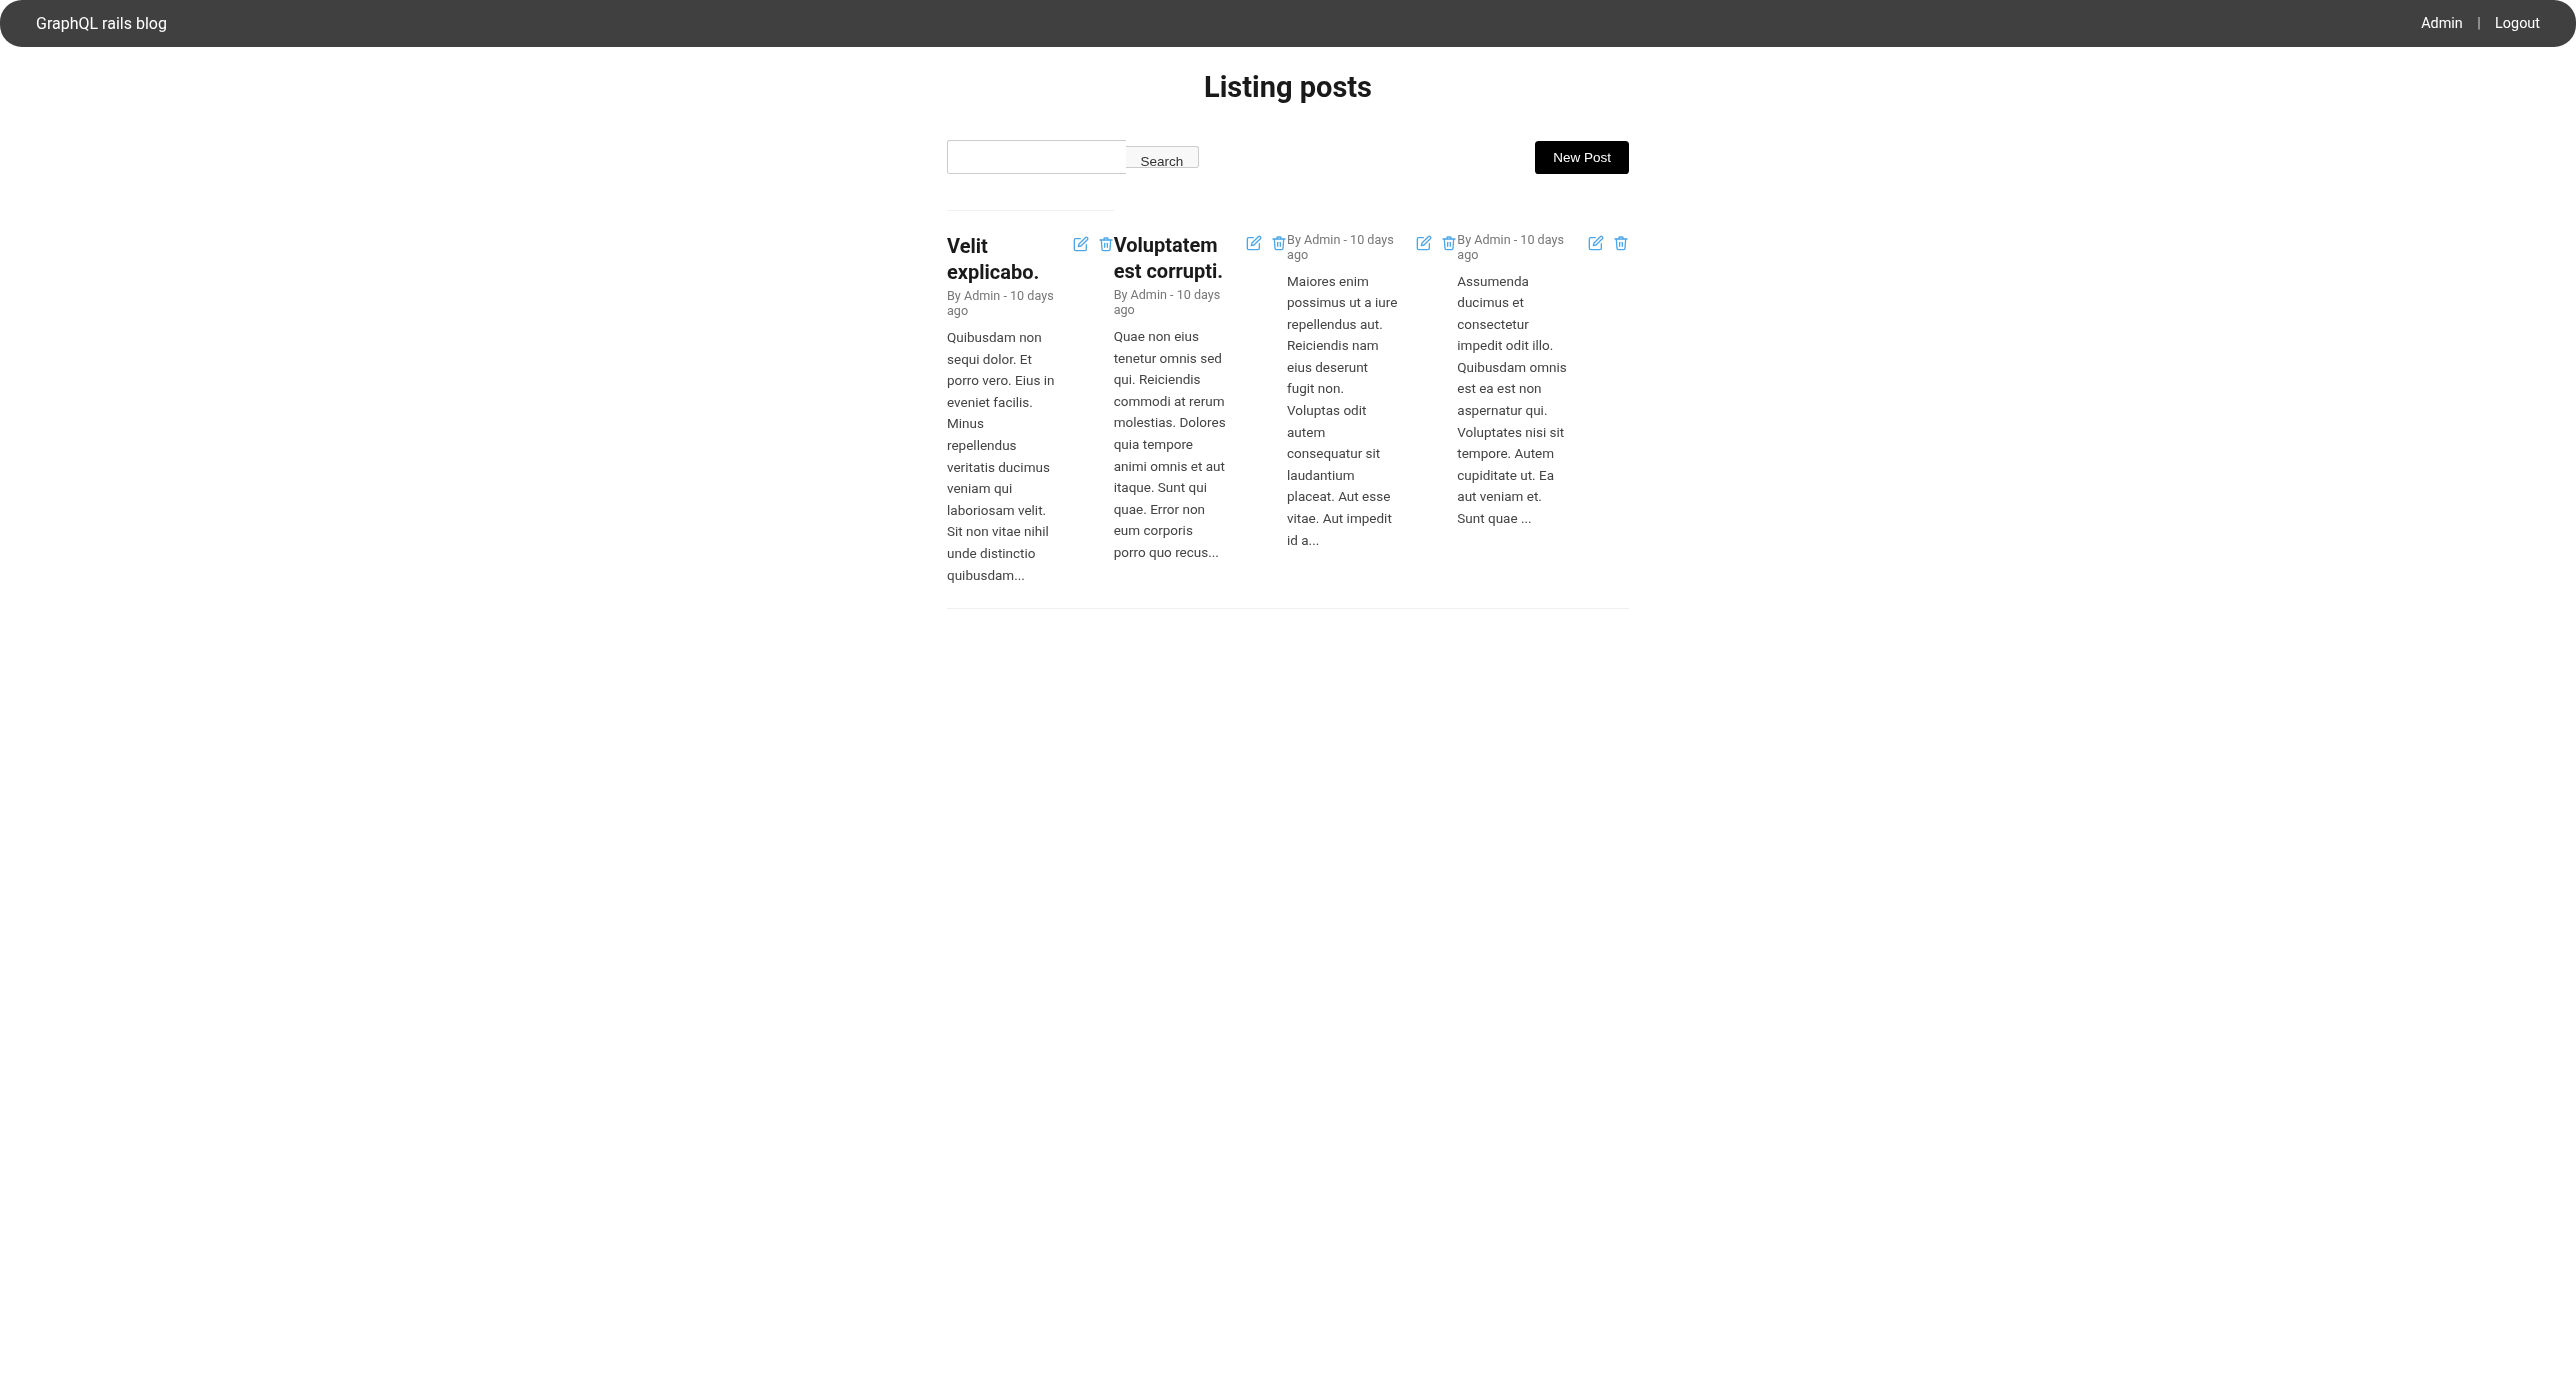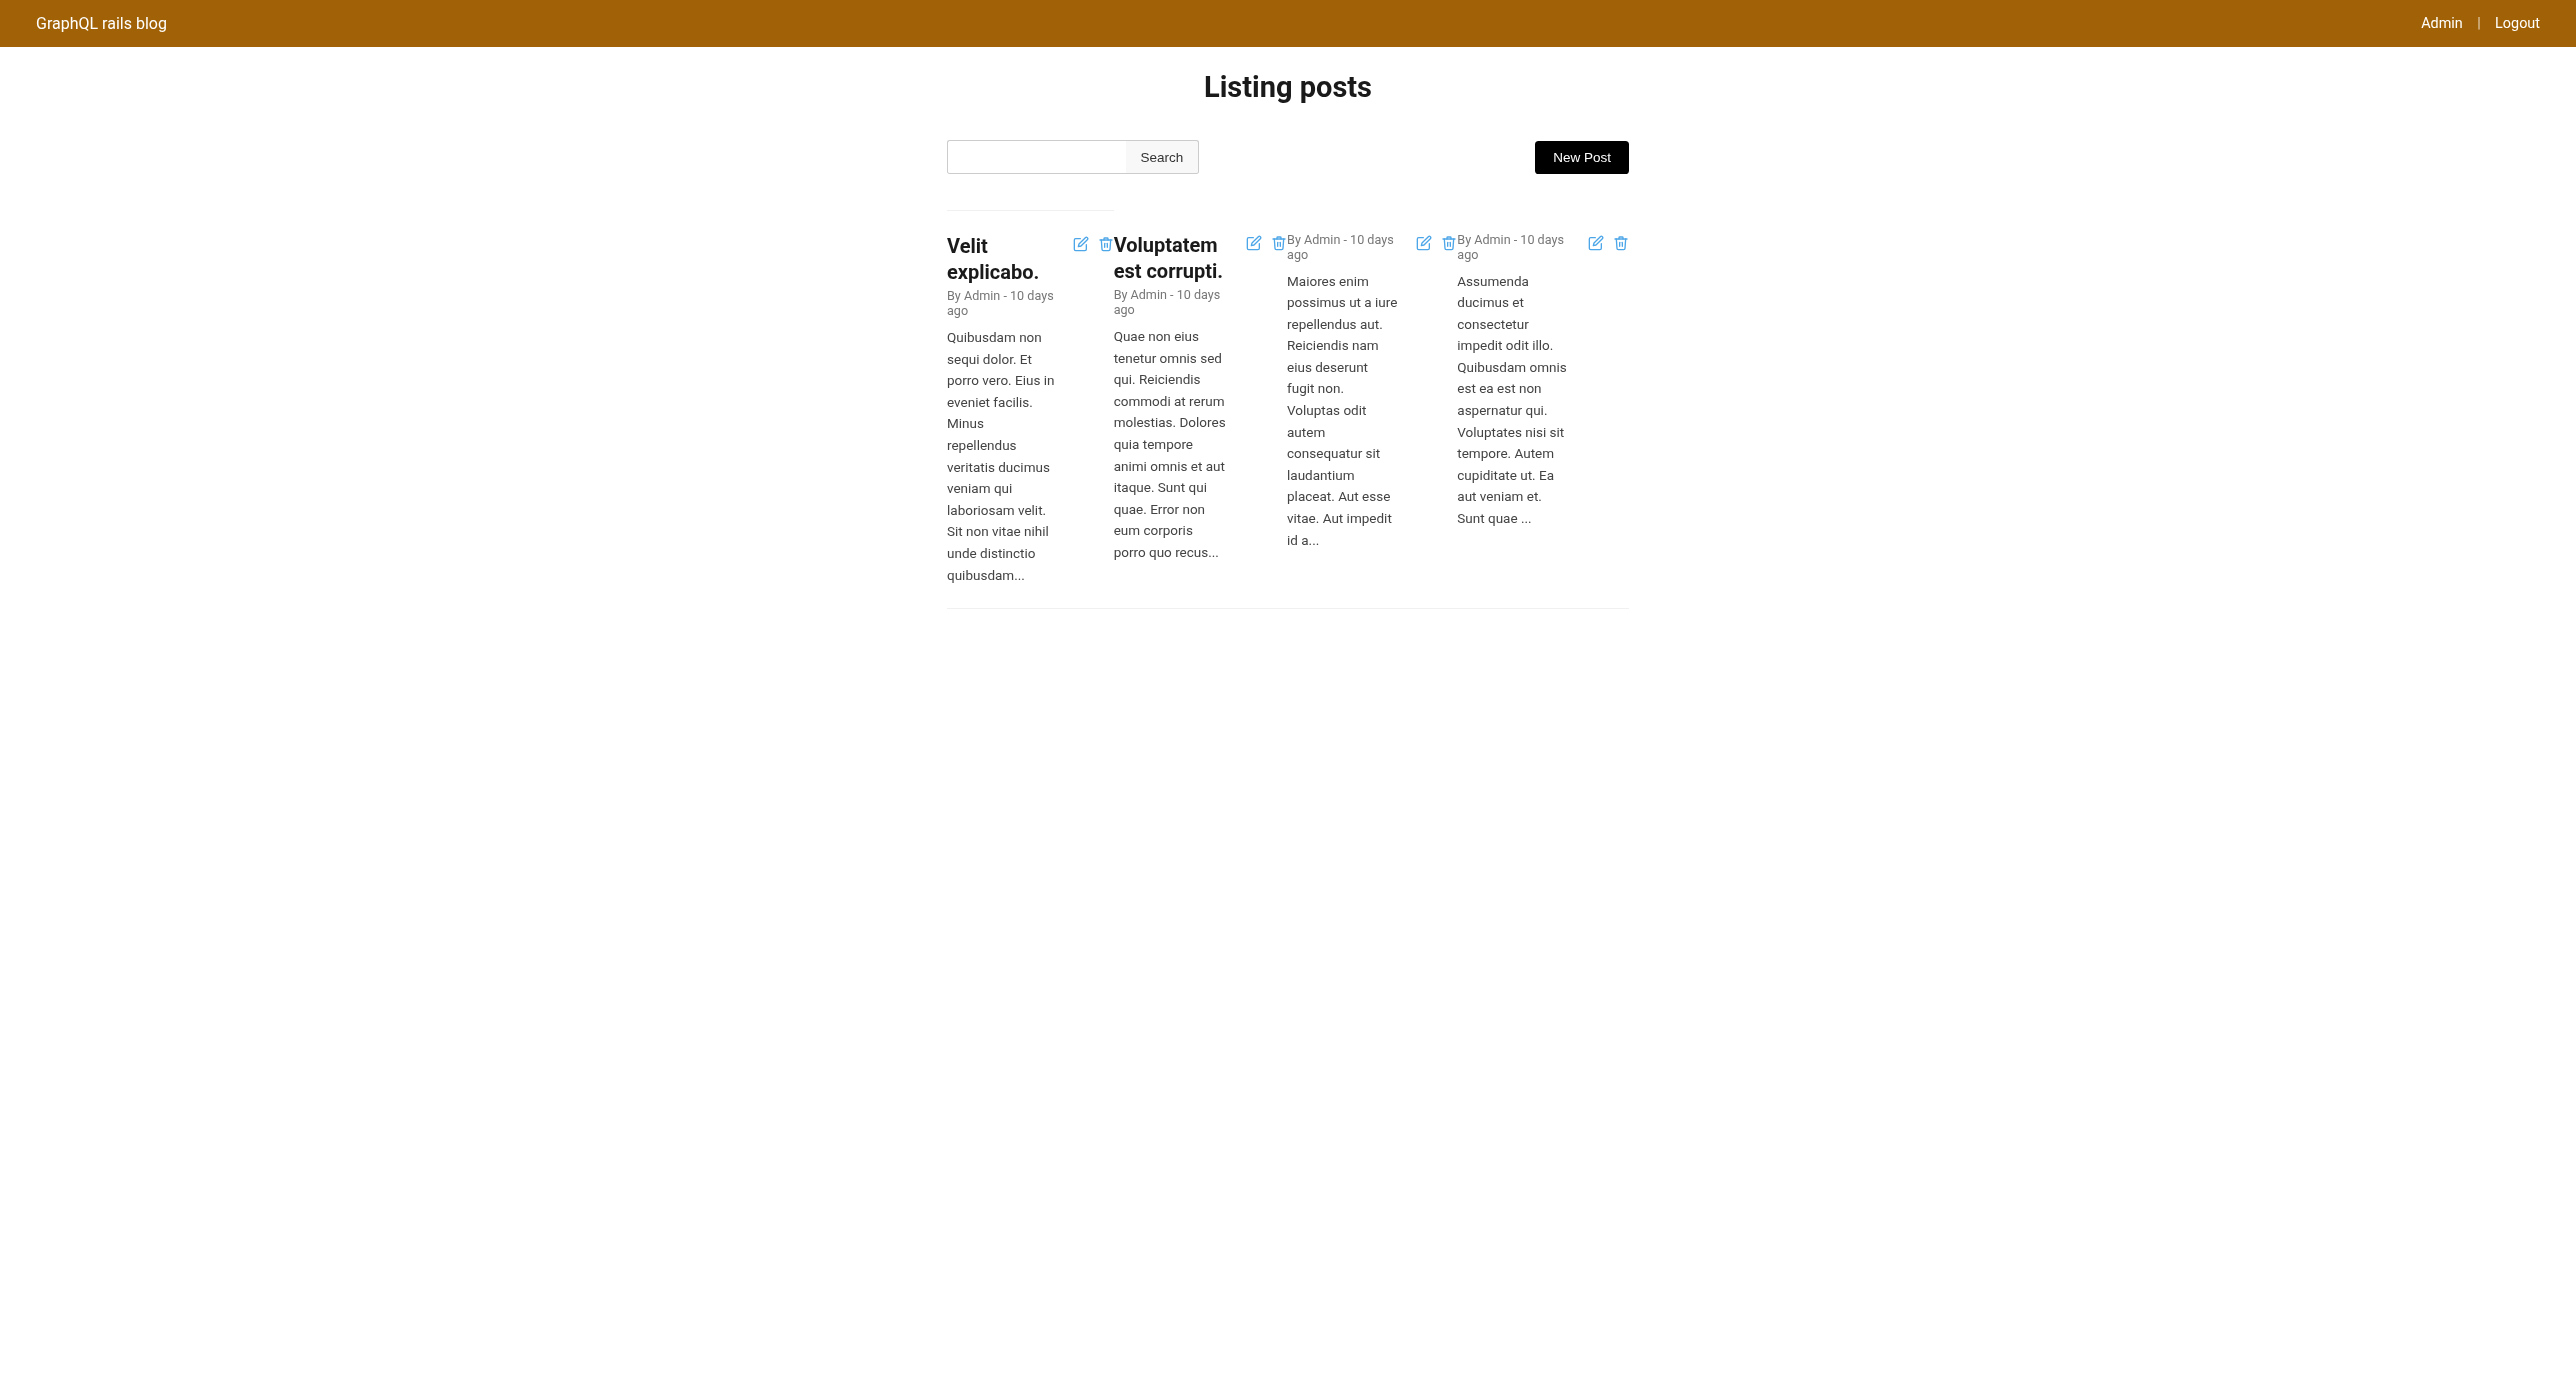--- a/index.html
+++ b/index.html
@@ -9,26 +9,27 @@
     }
 
     body {
       font-family: -apple-system, BlinkMacSystemFont, "Segoe UI", Roboto, Helvetica, Arial, sans-serif;
       background-color: #ffffff;
       color: #222222;
     }
 
     
     .navbar {
-      background-color: #a16207;
+      background-color: #404040;
       padding: 0 36px;
       height: 47px;
       display: flex;
       align-items: center;
       justify-content: space-between;
+      border-radius: 22px;
     }
 
     .navbar-brand {
       color: #ffffff;
       font-size: 16px;
       font-weight: 400;
       text-decoration: none;
     }
 
     .navbar-right {
@@ -88,21 +89,21 @@
       outline: none;
       border-radius: 2.7px 0 0 2.7px;
     }
 
     .search-button {
       background-color: #f8f8f8;
       border: 0.9px solid #cccccc;
       border-left: none;
       padding: 7.2px 14.4px;
       font-size: 13.5px;
-      height: 34px;
+      height: 22px;
       cursor: pointer;
       border-radius: 0 2.7px 2.7px 0;
       color: #333;
     }
 
     .new-post-button {
       background-color: #000000;
       color: #ffffff;
       border: none;
       padding: 9px 18px;

